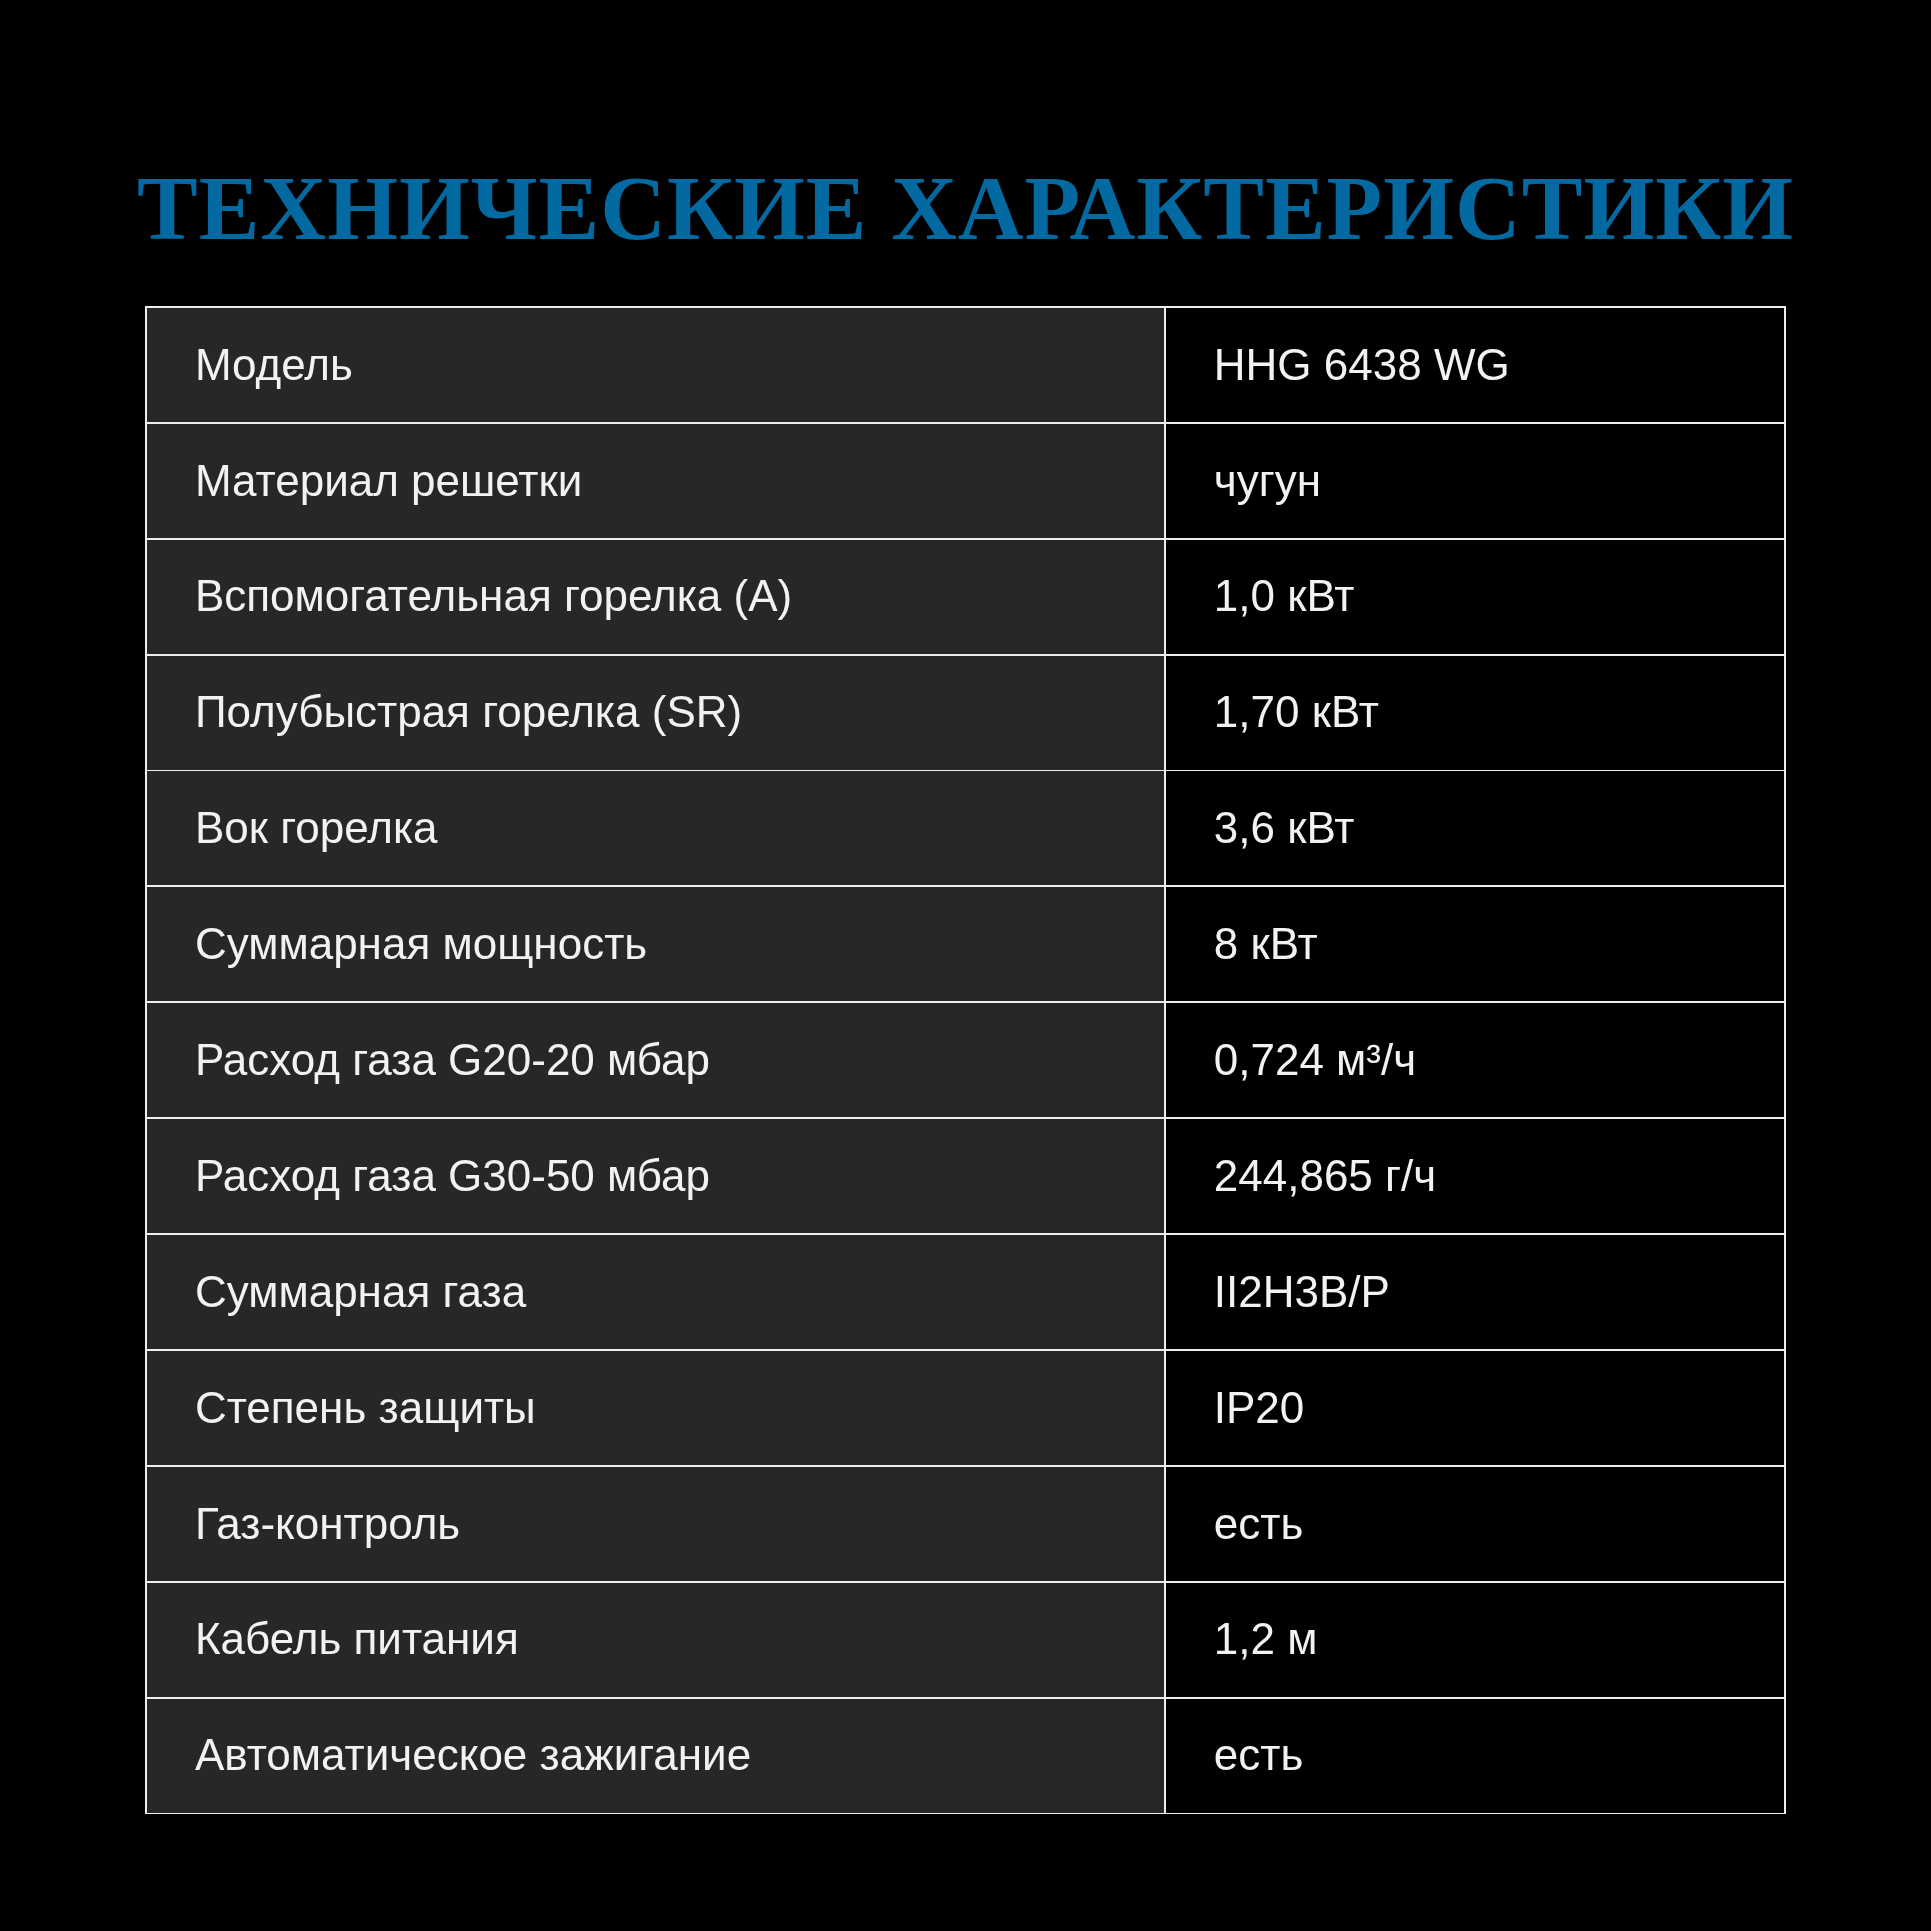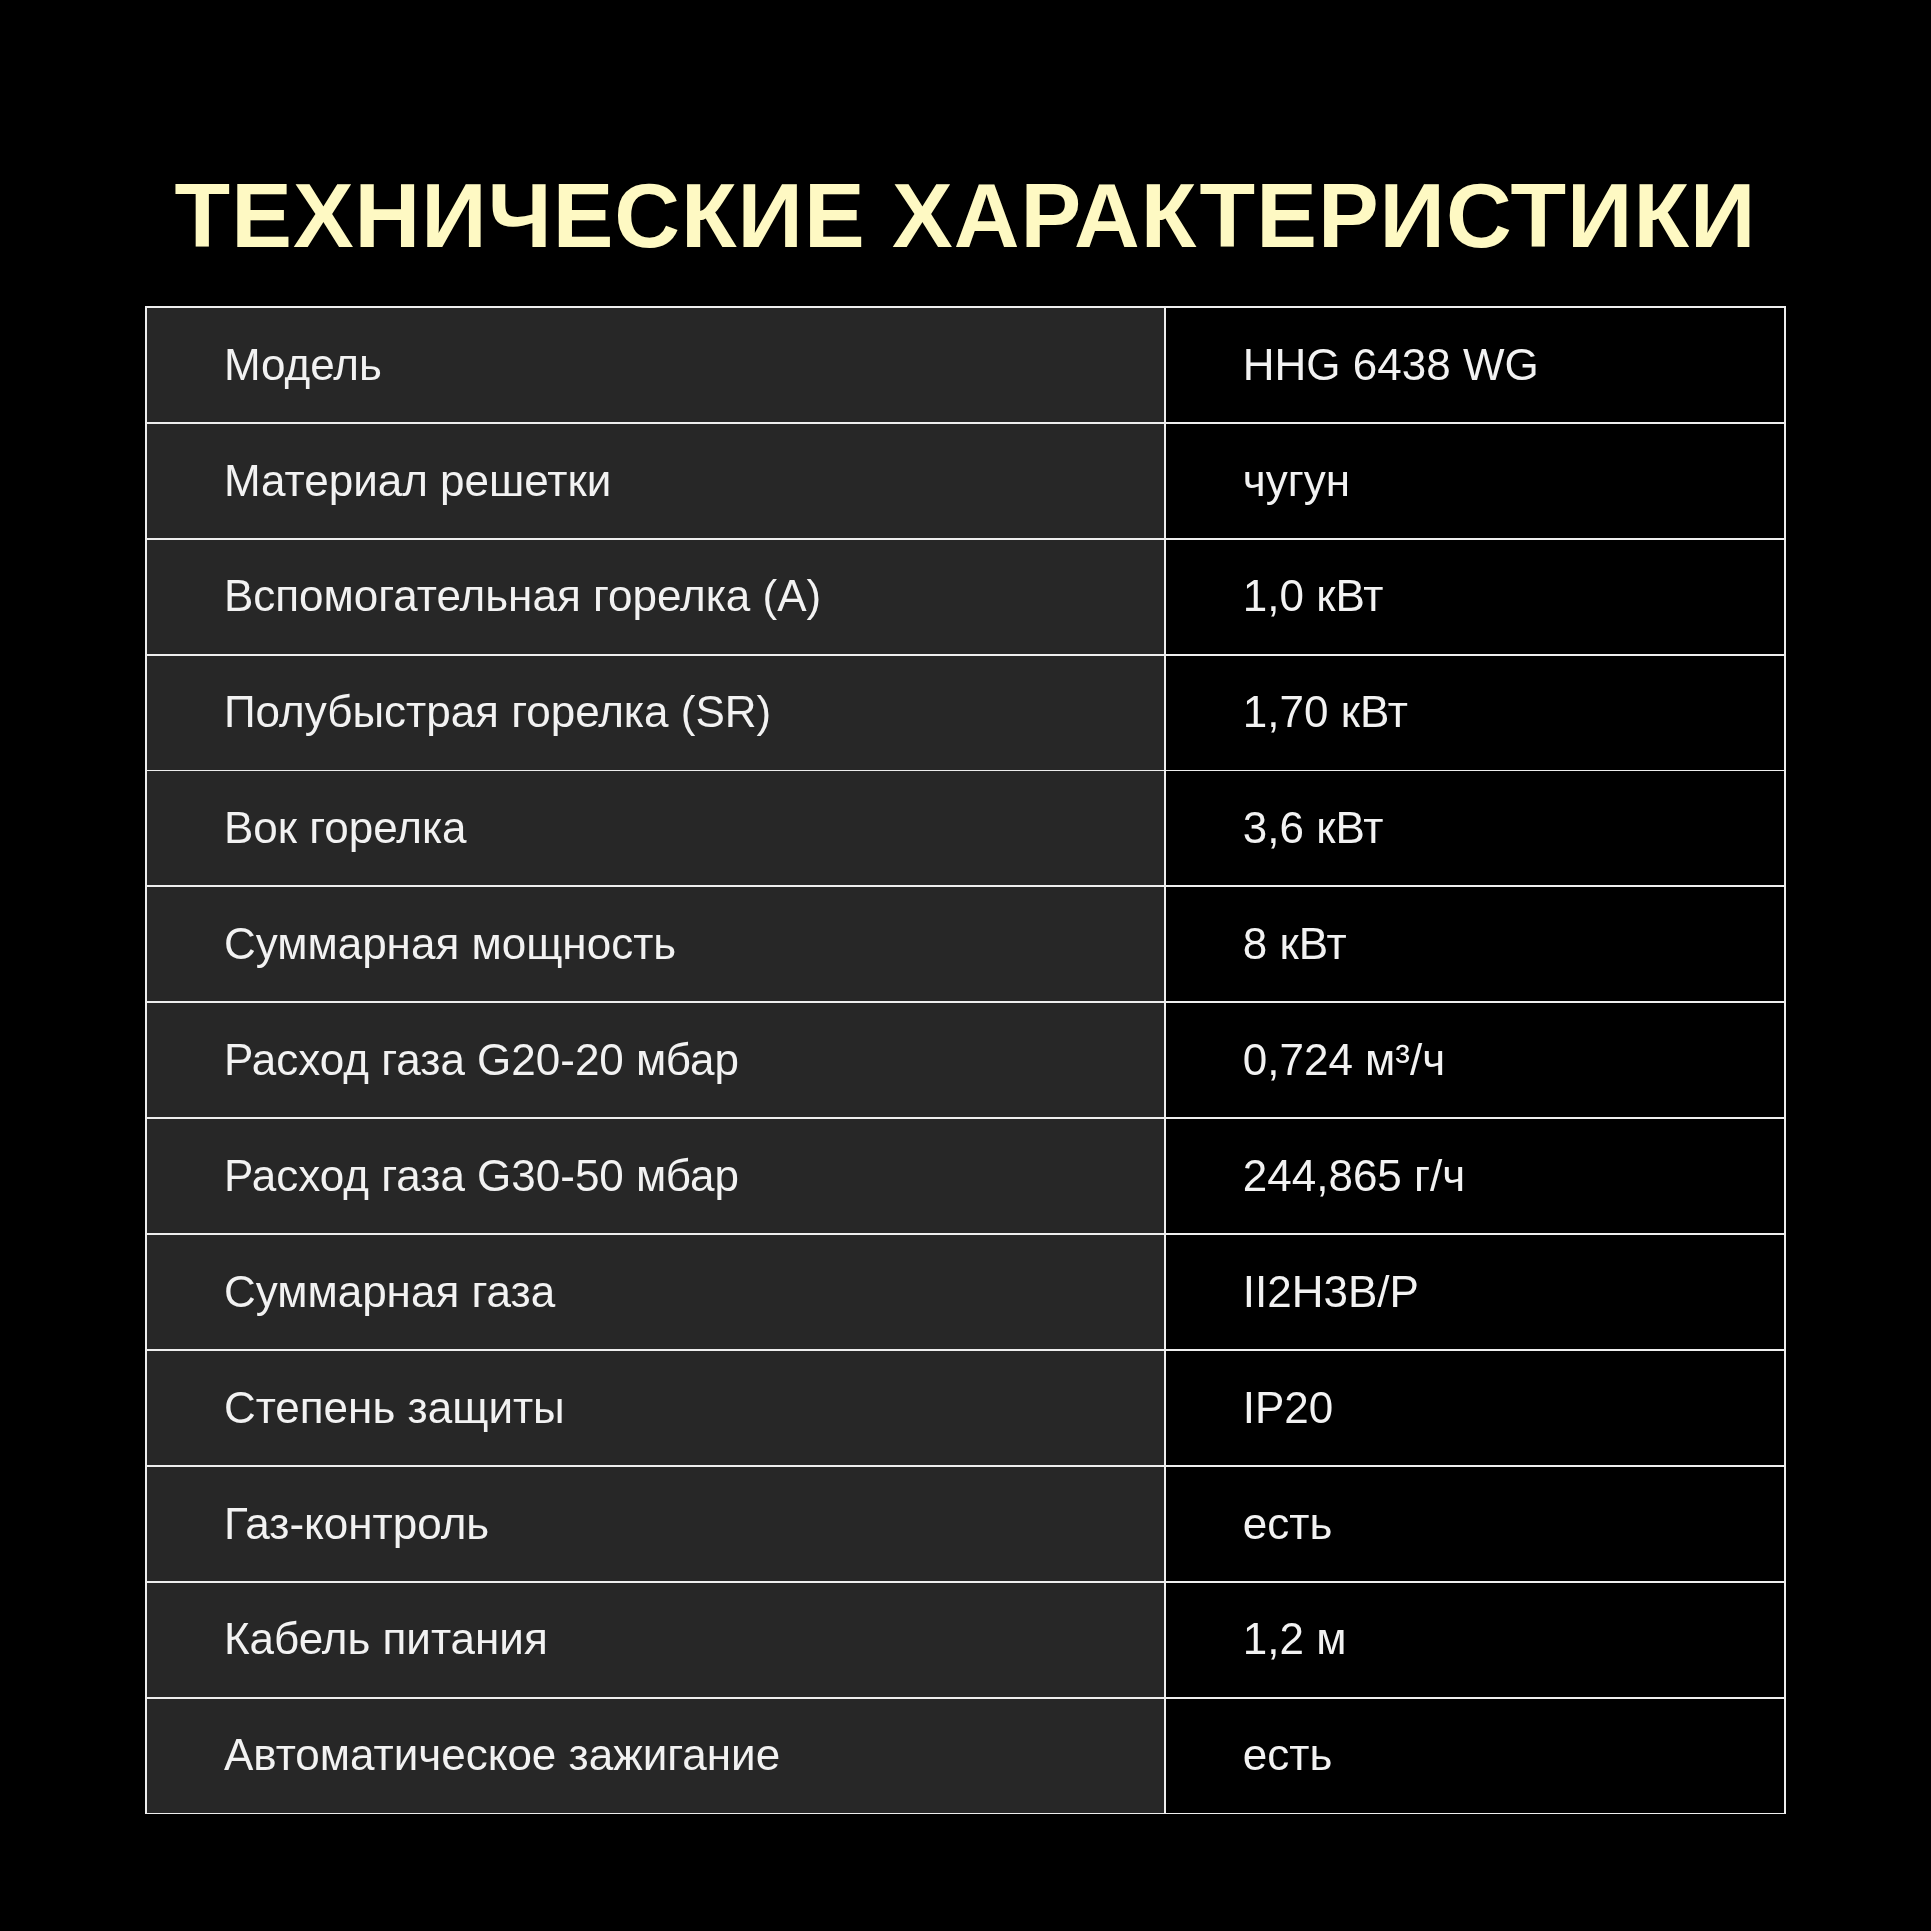--- a/index.html
+++ b/index.html
@@ -9,48 +9,49 @@
   body {
     width: 1931px;
     height: 1931px;
     background: #000000;
     position: relative;
     font-family: "Liberation Sans", sans-serif;
     overflow: hidden;
   }
   .page-title {
     position: absolute;
-    top: 109px;
+    top: 102px;
     left: 0;
     width: 1931px;
     text-align: center;
-    color: #fef9c3;
+    color: #0369a1;
     font-size: 91px;
     font-weight: 700;
     line-height: 1;
     letter-spacing: 1px;
     white-space: nowrap;
+    font-family: Liberation Serif, serif;
   }
   .specs-table {
     position: absolute;
     left: 145px;
     top: 306px;
     width: 1641px;
     box-sizing: border-box;
     display: grid;
     grid-template-columns: 1017px 1fr;
     grid-auto-rows: 114px;
     gap: 1.9px;
     padding: 1.9px;
     background: #eeeeee; 
   }
   .cell {
     display: flex;
     align-items: center;
-    padding-left: 77px;
+    padding-left: 48px;
     box-sizing: border-box;
     color: #f2f2f2;
     font-size: 44px;
     font-weight: 400;
     line-height: 1.1;
     white-space: nowrap;
     overflow: hidden;
   }
   .cell.label {
     background: #272727;

